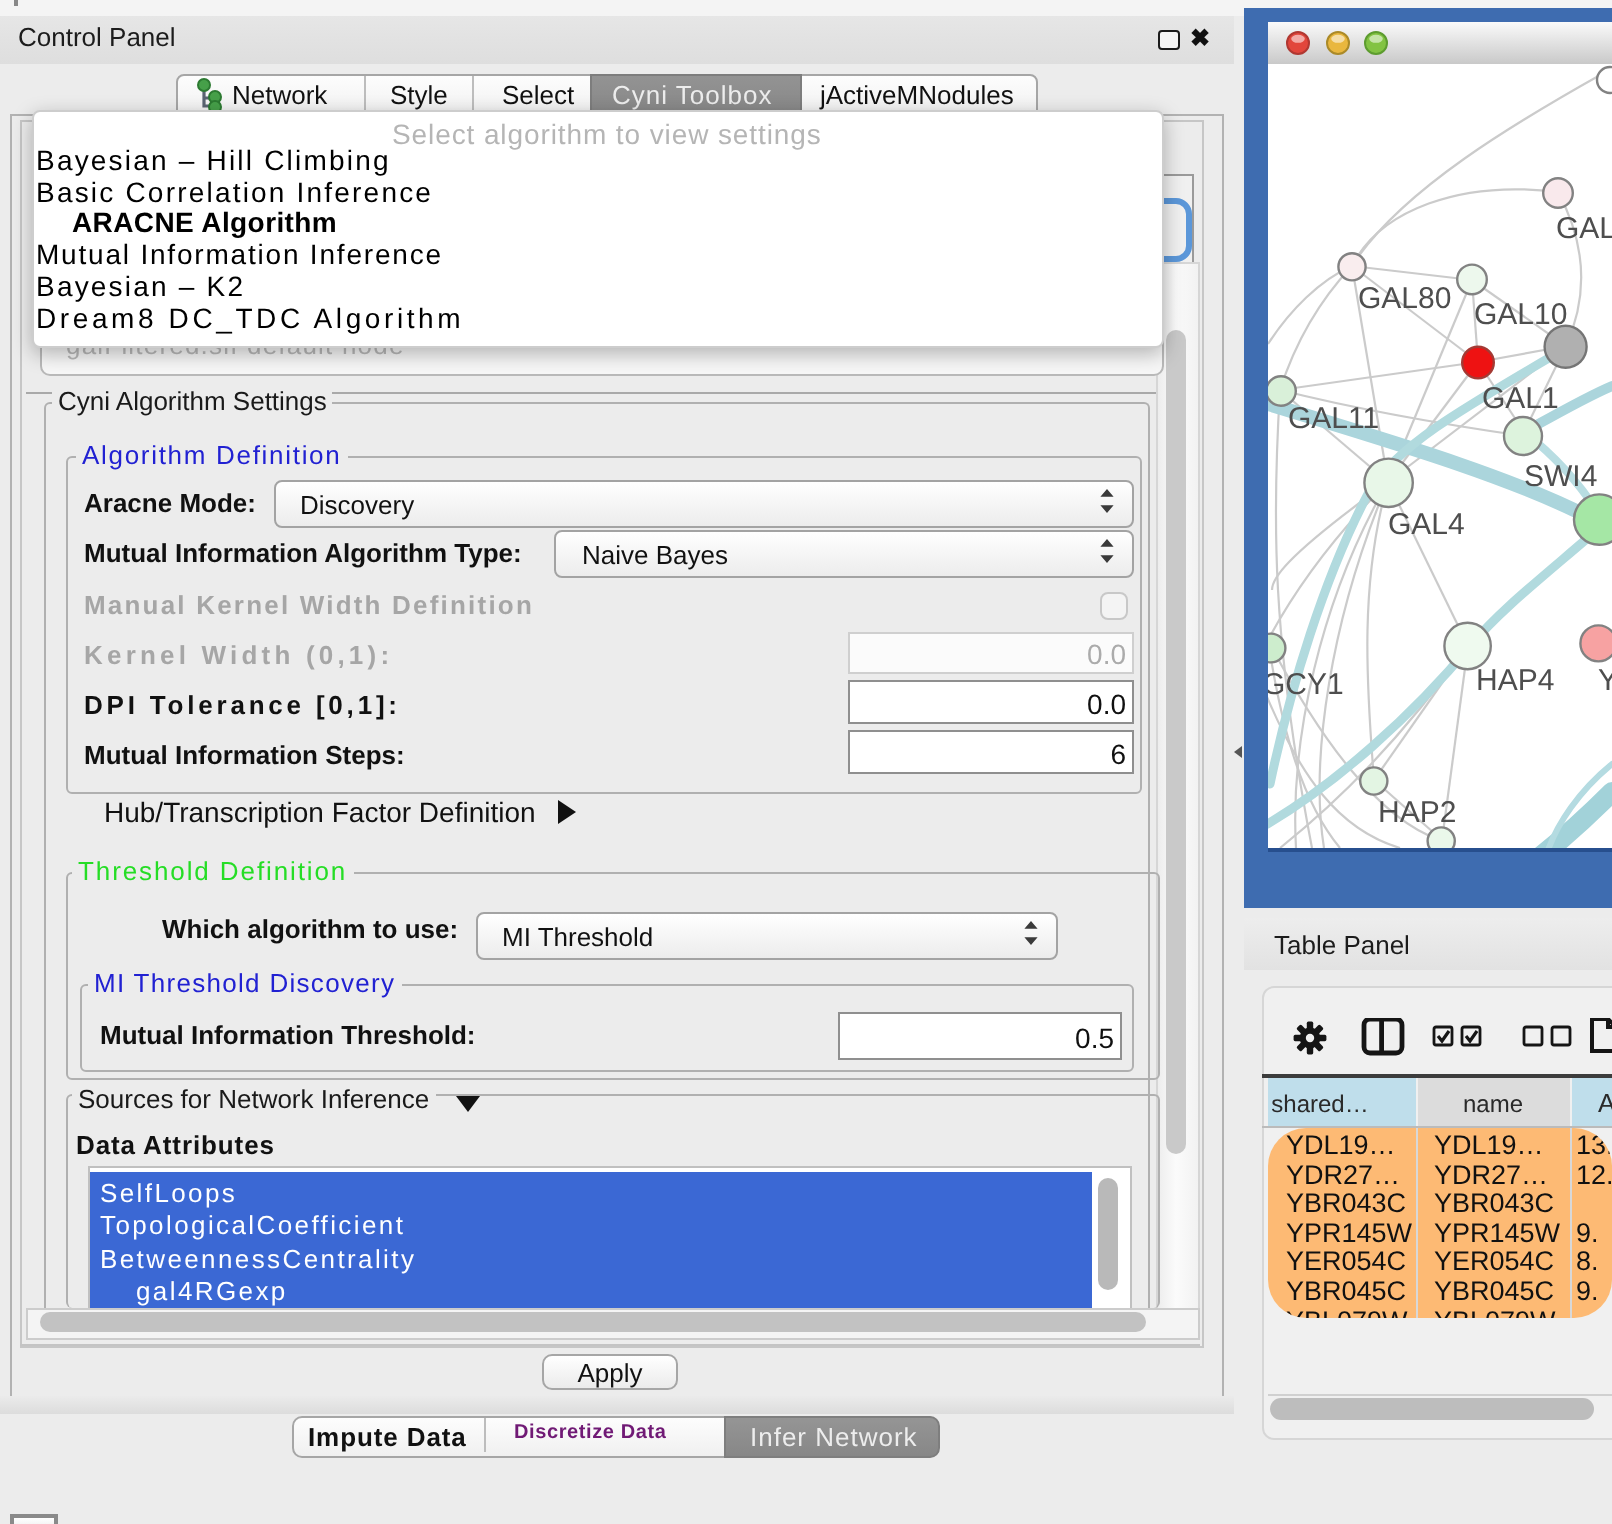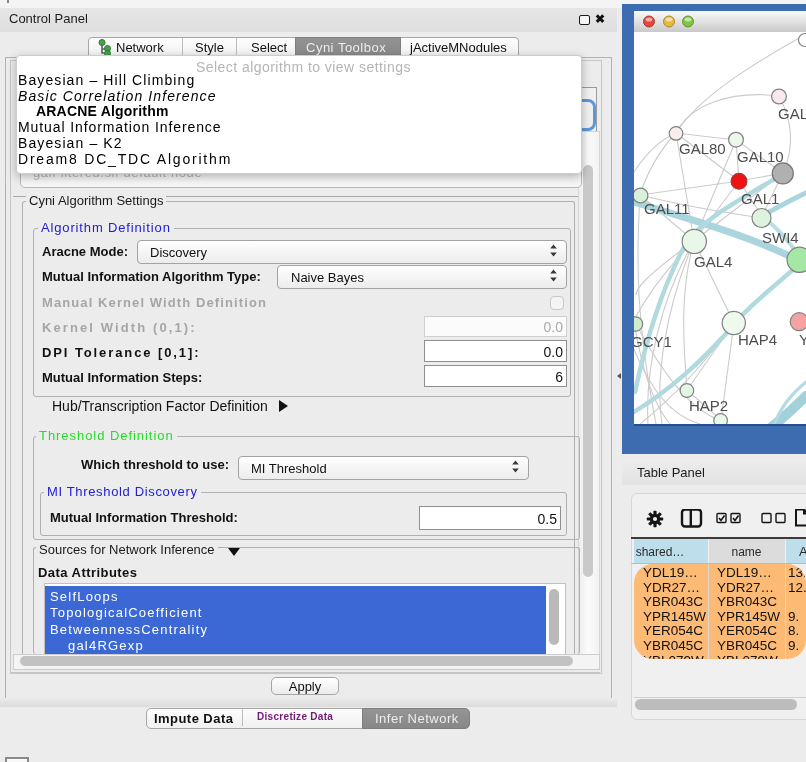--- a/index.html
+++ b/index.html
@@ -81,21 +81,21 @@
 <div class="t b" style="left:42px;top:371px;font-size:13px;color:#111;">Mutual Information Steps:</div>
 <div class="a" style="left:424px;top:365px;width:141px;height:20px;background:#ffffff;border:1px solid #8f8f8f;"></div>
 <div class="t" style="left:424px;top:370px;width:139px;text-align:right;font-size:14px;color:#111;">6</div>
 
 <div class="t" style="left:52px;top:399px;font-size:14px;color:#111;">Hub/Transcription Factor Definition</div>
 <div class="a" style="left:279px;top:400px;width:0;height:0;border-left:9px solid #111;border-top:6px solid transparent;border-bottom:6px solid transparent;"></div>
 
 <div class="a" style="left:33px;top:436px;width:545px;height:102px;border:1px solid #b0b0b0;border-radius:3px;"></div>
 <div class="t" style="left:36px;top:429px;font-size:13px;letter-spacing:0.95px;color:#25dd25;background:#ececec;padding:0 3px;">Threshold Definition</div>
 
-<div class="t b" style="left:81px;top:458px;font-size:13px;color:#111;">Which threshold to use:</div>
+<div class="t b" style="left:81px;top:458px;font-size:13px;color:#111;">Which algorithm to use:</div>
 <div class="a combo" style="left:238px;top:456px;width:289px;height:22px;background:linear-gradient(#ffffff,#ececec);border:1px solid #a3a3a3;border-radius:4px;"></div>
 <div class="t" style="left:251px;top:462px;font-size:13px;color:#111;">MI Threshold</div>
 <svg class="a" style="left:511px;top:460px;" width="9" height="13" viewBox="0 0 9 13">
     <path d="M4.5 0.5 L7.8 4.4 L1.2 4.4 Z M4.5 12.5 L7.8 8.6 L1.2 8.6 Z" fill="#3a3a3a"></path>
   </svg>
 
 <div class="a" style="left:40px;top:492px;width:525px;height:42px;border:1px solid #b0b0b0;border-radius:3px;"></div>
 <div class="t" style="left:44px;top:485px;font-size:13px;letter-spacing:0.65px;color:#2121d2;background:#ececec;padding:0 3px;">MI Threshold Discovery</div>
 <div class="t b" style="left:50px;top:511px;font-size:13px;color:#111;">Mutual Information Threshold:</div>
 <div class="a" style="left:419px;top:506px;width:140px;height:22px;background:#ffffff;border:1px solid #8f8f8f;"></div>
@@ -129,21 +129,21 @@
 <div class="t b" style="left:257px;top:712px;font-size:10px;letter-spacing:0.3px;color:#701a75;">Discretize Data</div>
 <div class="t" style="left:375px;top:712px;font-size:13px;letter-spacing:0.5px;color:#ededed;">Infer Network</div>
 
 <div class="a" style="left:5px;top:757px;width:20px;height:10px;background:linear-gradient(#fff,#ddd);border:2px solid #8a8a8a;"></div>
 
 <div class="a" style="left:617px;top:373px;width:0;height:0;border-right:4px solid #555;border-top:3px solid transparent;border-bottom:3px solid transparent;"></div>
 
 <div class="a" style="left:16px;top:55px;width:564px;height:117px;background:#ffffff;border:1px solid #cdcdcd;border-radius:4px;box-shadow:0 3px 10px rgba(0,0,0,0.28);"></div>
 <div class="t" style="left:196px;top:60px;font-size:14px;letter-spacing:0.45px;color:#b5b5b5;">Select algorithm to view settings</div>
 <div class="t" style="left:18px;top:73px;font-size:14px;letter-spacing:1.1px;color:#000;">Bayesian – Hill Climbing</div>
-<div class="t" style="left:18px;top:89px;font-size:14px;letter-spacing:1.1px;color:#000;font-style:italic;">Basic Correlation Inference</div>
+<div class="t" style="left:18px;top:89px;font-size:14px;letter-spacing:1.1px;color:#000;">Basic Correlation Inference</div>
 <div class="t b" style="left:18px;top:104px;font-size:14px;letter-spacing:0.2px;color:#000;margin-left:18px;">ARACNE Algorithm</div>
 <div class="t" style="left:18px;top:120px;font-size:14px;letter-spacing:0.9px;color:#000;">Mutual Information Inference</div>
 <div class="t" style="left:18px;top:136px;font-size:14px;letter-spacing:1.1px;color:#000;">Bayesian – K2</div>
 <div class="t" style="left:18px;top:152px;font-size:14px;letter-spacing:1.8px;color:#000;">Dream8 DC_TDC Algorithm</div>
 
 <div class="a" style="left:622px;top:4px;width:184px;height:450px;background:#3e6cb0;"></div>
 <div class="a" style="left:634px;top:11px;width:172px;height:21px;background:linear-gradient(#fafafa,#c9c9c9);border-bottom:1px solid #8e8e8e;"></div>
 <svg class="a" style="left:640px;top:14px;" width="60" height="15" viewBox="0 0 60 15">
   <circle cx="9" cy="7.5" r="5.5" fill="#e2463c" stroke="#b03832" stroke-width="1"></circle>
   <circle cx="29" cy="7.5" r="5.5" fill="#e9b73e" stroke="#ab8a28" stroke-width="1"></circle>

